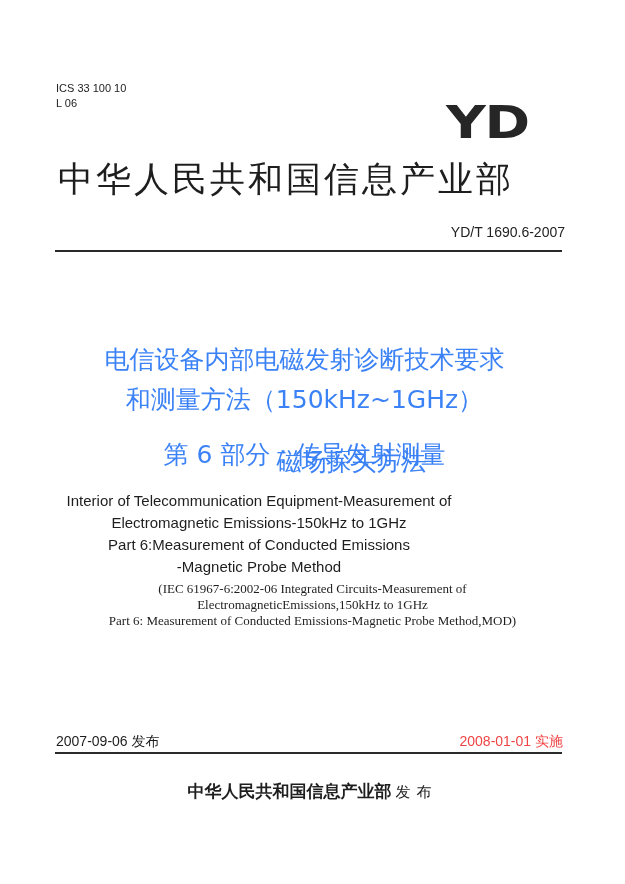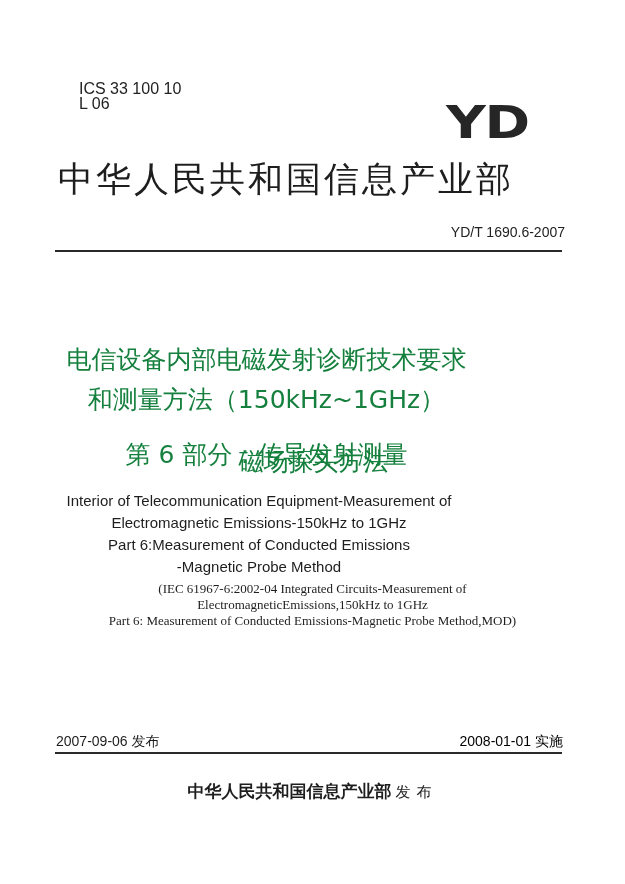--- a/index.html
+++ b/index.html
@@ -1,33 +1,33 @@
 <!DOCTYPE html>
 <html><head>
 <meta charset="utf-8">
 <style>
   html, body { margin:0; padding:0; background:#ffffff; }
   body { width:625px; height:884px; position:relative; overflow:hidden; color:#1a1a1a;
          font-family:"Liberation Sans","DejaVu Sans",sans-serif; }
   .abs { position:absolute; }
-  .ics { left:56px; top:81px; font-size:16px; line-height:15px; color:#222;margin-left:23px; }
+  .ics { left:56px; top:81px; font-size:11px; line-height:15px; color:#222; }
   .logo { left:446px; top:101px; font-size:44px; font-weight:bold; letter-spacing:-1px;
           color:#262626; font-family:"DejaVu Sans","Liberation Sans",sans-serif; line-height:44px;
           transform:scaleX(1.25); transform-origin:left top; }
   .std-title { left:58px; top:157px; font-size:35px; letter-spacing:3px; line-height:44px; color:#1e1e1e;
                font-family:"DejaVu Sans",sans-serif; }
   .std-no { right:60px; top:224px; font-size:14px; color:#222; }
   .rule { left:55px; width:507px; height:2px; background:#2a2a2a; }
-  .cn-title { left:0; width:533px; text-align:center; font-size:25px; line-height:30px; color:#15803d;
-              font-family:"DejaVu Sans",sans-serif; }
+  .cn-title { left:0; width:533px; text-align:center; font-size:25px; line-height:30px; color:#3b82f6;
+              font-family:"DejaVu Sans",sans-serif;padding-left:38px; }
   .en-title { left:0; width:518px; text-align:center; font-size:15px; line-height:21px; color:#1e1e1e; }
   .iec { left:0; width:625px; text-align:center; font-size:13px; line-height:15.5px; color:#1e1e1e;
          font-family:"Liberation Serif","DejaVu Serif",serif; }
   .date-l { left:56px; top:733px; font-size:14px; color:#1e1e1e; }
-  .date-r { right:62px; top:733px; font-size:14px; color:#000000; }
+  .date-r { right:62px; top:733px; font-size:14px; color:#ef4444; }
   .issuer { left:0; width:625px; text-align:center; top:780px; font-size:17px; font-weight:bold; color:#1e1e1e;
             font-family:"DejaVu Serif","Liberation Serif",serif; }
   .issuer .act { font-weight:normal; font-size:15px; margin-left:4px; letter-spacing:6px; }
 </style>
 </head>
 <body>
 
 <div>
   <div class="abs ics">
     <div>ICS 33 100 10</div>
@@ -45,21 +45,21 @@
   <div class="abs cn-title" style="top:345px;">电信设备内部电磁发射诊断技术要求</div>
   <div class="abs cn-title" style="top:385px;">和测量方法（150kHz~1GHz）</div>
   <div class="abs cn-title" style="top:440px;">第 6 部分：传导发射测量</div>
   <div class="abs cn-title" style="top:447px;margin-left:47px;">磁场探头方法</div>
 
   <div class="abs en-title" style="top:490px;">Interior of Telecommunication Equipment-Measurement of</div>
   <div class="abs en-title" style="top:512px;">Electromagnetic Emissions-150kHz to 1GHz</div>
   <div class="abs en-title" style="top:534px;">Part 6:Measurement of Conducted Emissions</div>
   <div class="abs en-title" style="top:556px;">-Magnetic Probe Method</div>
 
-  <div class="abs iec" style="top:581px;">(IEC 61967-6:2002-04 Integrated Circuits-Measurement of</div>
+  <div class="abs iec" style="top:581px;">(IEC 61967-6:2002-06 Integrated Circuits-Measurement of</div>
   <div class="abs iec" style="top:597px;">ElectromagneticEmissions,150kHz to 1GHz</div>
   <div class="abs iec" style="top:613px;">Part 6: Measurement of Conducted Emissions-Magnetic Probe Method,MOD)</div>
 
   <div class="abs date-l">2007-09-06 发布</div>
   <div class="abs date-r">2008-01-01 实施</div>
 
   <div class="abs rule" style="top:752px;"></div>
 
   <div class="abs issuer">
     <span>中华人民共和国信息产业部</span><span class="act">发布</span>

